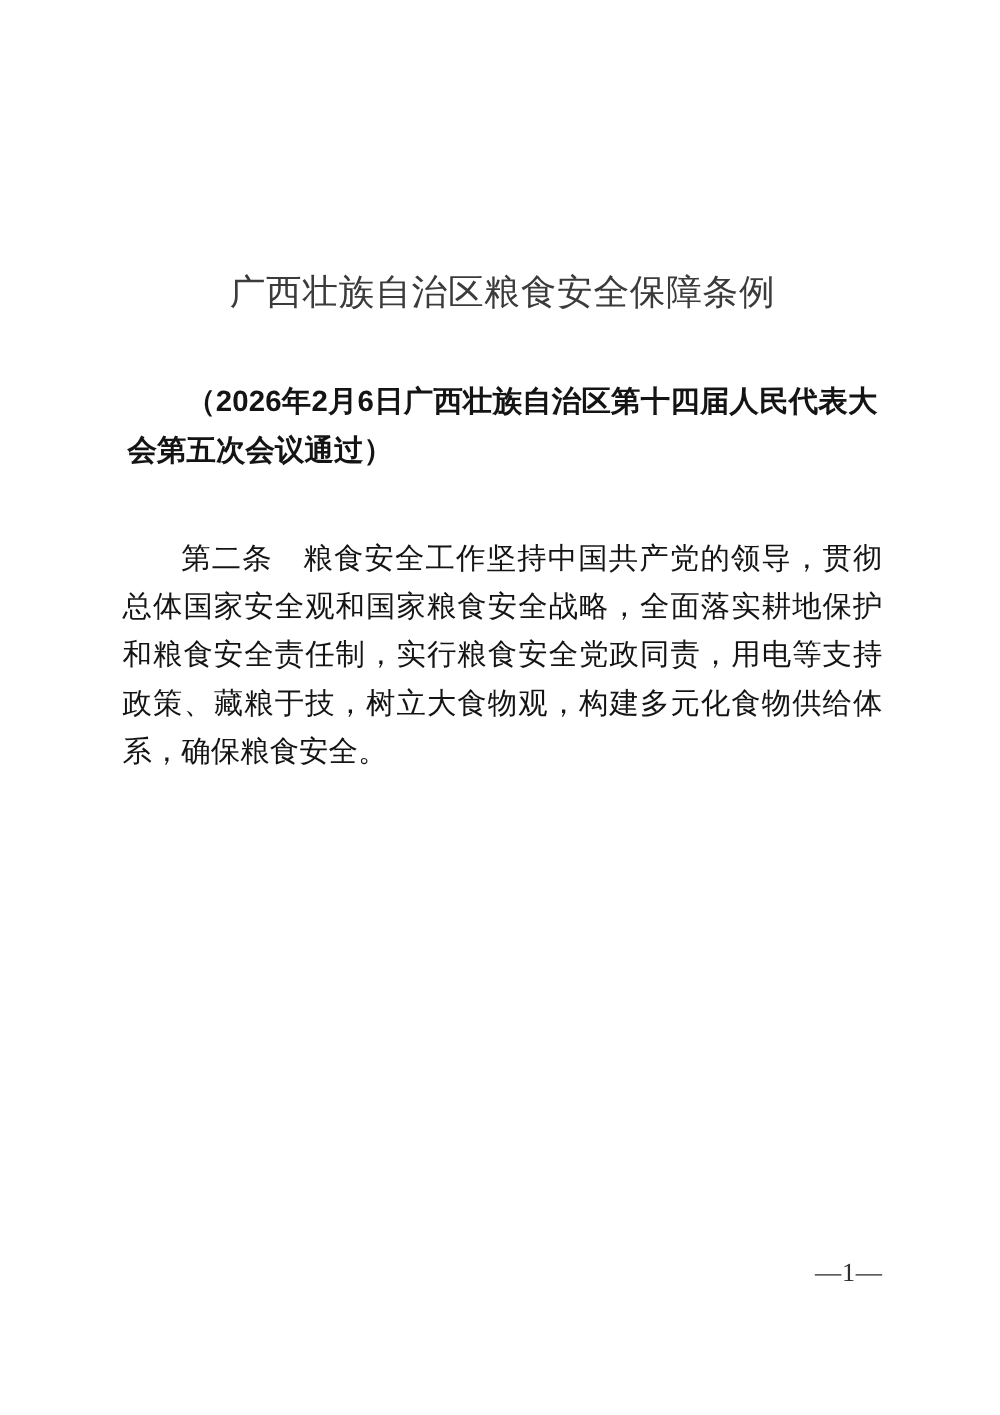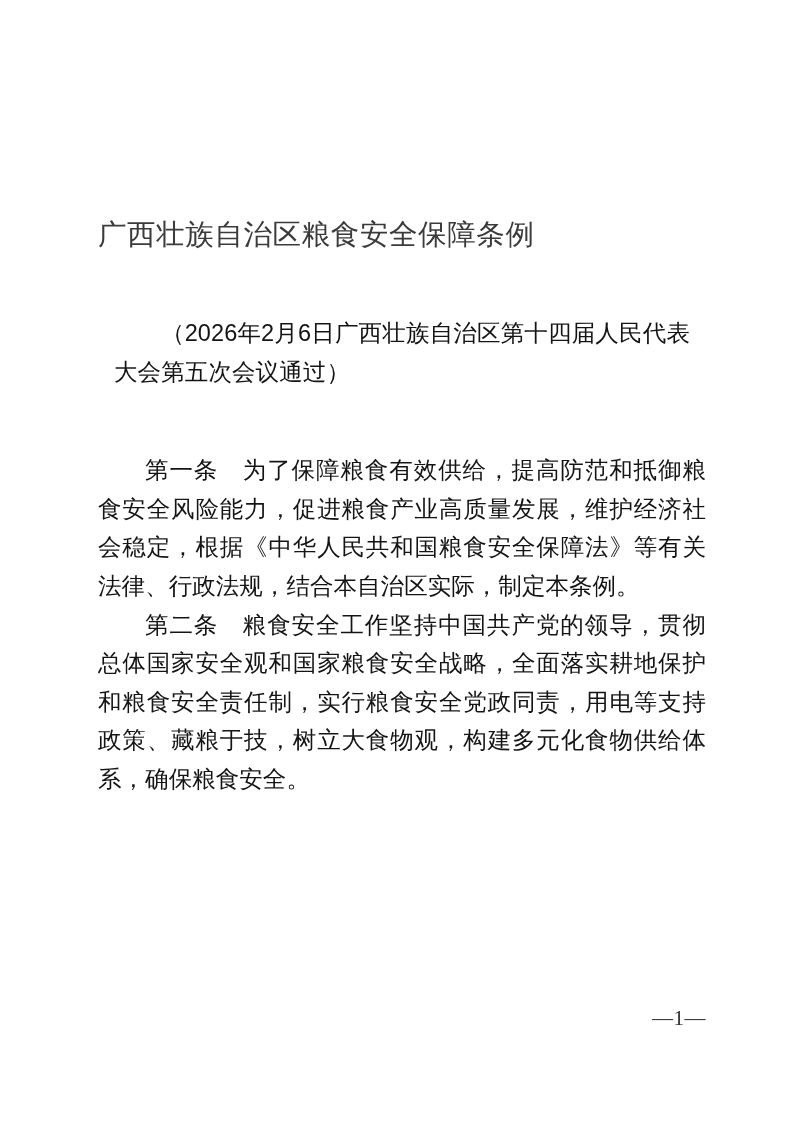--- a/index.html
+++ b/index.html
@@ -23,36 +23,37 @@
     position: absolute;
     left: 98px;
     top: 0;
     width: 608px;
   }
 
   
   .doc-title {
     margin: 0;
     padding: 0;
+    text-align: center;
     font-size: 28.5px;
     font-weight: 400;
     color: #3b3b3b;
     letter-spacing: 0.6px;
     line-height: 40px;
     padding-top: 214px;
     white-space: nowrap;
   }
 
   
   .doc-subtitle {
-    margin: 16px;
+    margin: 4px;
     padding: 0;
     padding-top: 44px;
     font-size: 23.5px;
-    font-weight: 400;
+    font-weight: 700;
     color: #141414;
     line-height: 38.6px;
     text-align: justify;
     text-justify: inter-ideograph;
     text-indent: 2em;
     letter-spacing: 0.1px;
   }
 
   
   .body-block {
@@ -93,23 +94,20 @@
 <div class="page">
 
   <div class="content">
 
     <h1 class="doc-title">广西壮族自治区粮食安全保障条例</h1>
 
     <p class="doc-subtitle">（2026年2月6日广西壮族自治区第十四届人民代表大会第五次会议通过）</p>
 
     <div class="body-block">
 
-      <p class="para">
-        <span class="art-label">第一条</span><span class="art-text">　为了保障粮食有效供给，提高防范和抵御粮食安全风险能力，促进粮食产业高质量发展，维护经济社会稳定，根据《中华人民共和国粮食安全保障法》等有关法律、行政法规，结合本自治区实际，制定本条例。</span>
-      </p>
 
       <p class="para">
         <span class="art-label">第二条</span><span class="art-text">　粮食安全工作坚持中国共产党的领导，贯彻总体国家安全观和国家粮食安全战略，全面落实耕地保护和粮食安全责任制，实行粮食安全党政同责，用电等支持政策、藏粮于技，树立大食物观，构建多元化食物供给体系，确保粮食安全。</span>
       </p>
 
 
 
     </div>
 
   </div>

